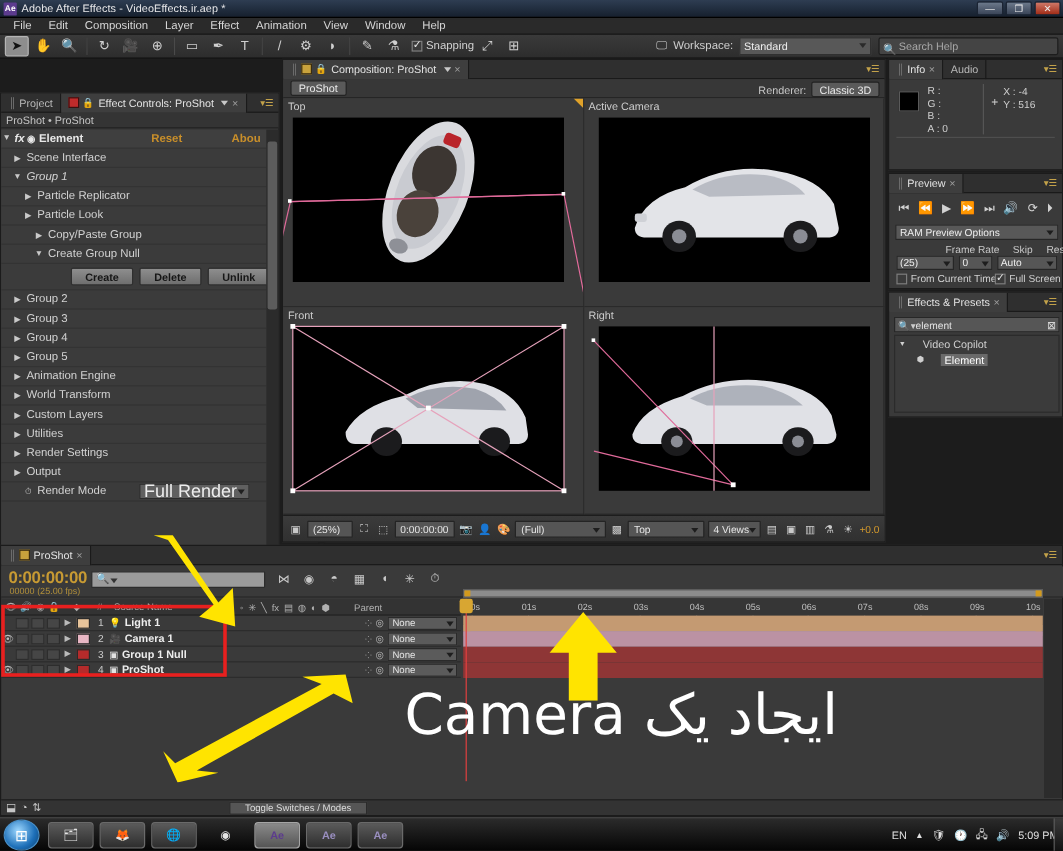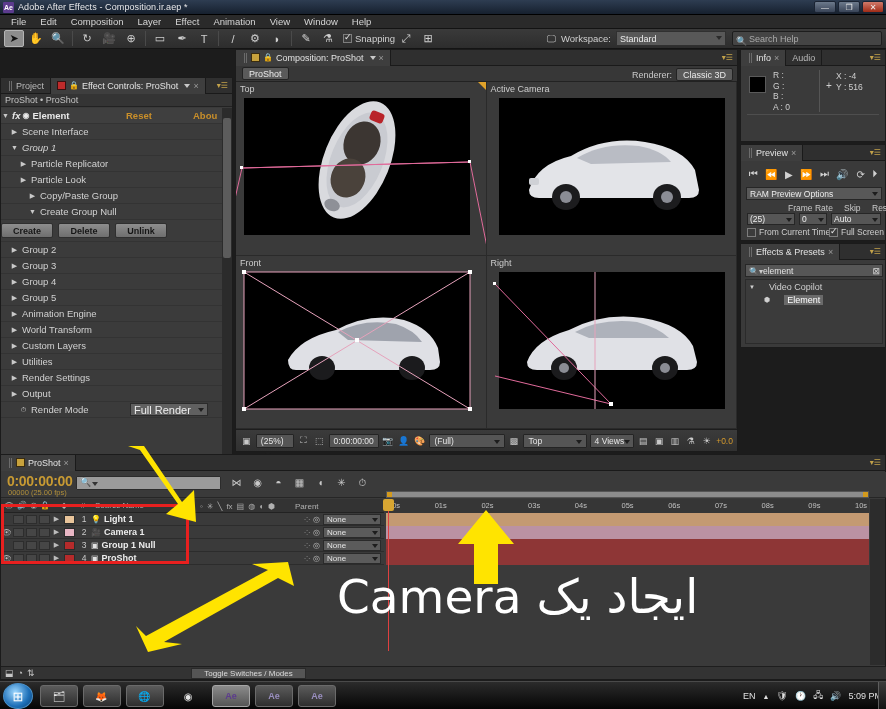--- a/index.html
+++ b/index.html
@@ -72,27 +72,27 @@
   #ecbread { height:13px; background:#343434; font-size:9px; color:#c3c3c3;
     padding:1px 0 0 4px; border-bottom:1px solid #222; }
   #ectree { position:absolute; left:0; top:30px; right:10px; bottom:0;
     background:#3b3b3b; overflow:hidden; }
   .erow { height:16px; display:flex; align-items:center; font-size:9.5px; color:#d2d2d2;
     border-bottom:1px solid #333; position:relative; }
   .erow .tri { font-size:7px; color:#c9c9c9; width:9px; text-align:center; }
   .erow.head { background:#3f3f3f; color:#e8e8e8; font-weight:bold; }
   .erow .reset { position:absolute; left:125px; color:#c98f2a; font-size:9.5px; }
   .erow .about { position:absolute; left:192px; color:#c98f2a; font-size:9.5px; }
-  .btnrow { height:22px; display:flex; align-items:center; gap:5px; 
+  .btnrow { height:22px; display:flex; align-items:center; gap:5px; padding-left:58px;
     border-bottom:1px solid #333; }
   .ebtn { height:15px; min-width:52px; background:linear-gradient(#8e8e8e,#6e6e6e);
     border:1px solid #2f2f2f; border-radius:2px; font-size:9px; color:#161616;
     font-weight:bold; display:flex; align-items:center; justify-content:center; }
-  .ddbox { height:13px; width:78px; background:#606060; border:1px solid #2b2b2b;
-    font-size:11px; color:#ededed; padding-left:3px; line-height:12px; position:relative;
+  .ddbox { height:13px; width:92px; background:#606060; border:1px solid #2b2b2b;
+    font-size:15px; color:#ededed; padding-left:3px; line-height:12px; position:relative;
     margin-left:auto; margin-right:14px; }
   .ddbox .arr { position:absolute; right:3px; top:4px; border-left:3px solid transparent;
     border-right:3px solid transparent; border-top:4px solid #1f1f1f; }
   #ecscroll { position:absolute; right:0; top:30px; width:10px; bottom:0;
     background:#2b2b2b; }
   #ecscroll .thumb { position:absolute; top:10px; left:1px; width:8px; height:140px;
     background:#5c5c5c; border-radius:2px; }
 
   
   #comppanel { left:235px; top:49px; width:503px; height:403px; }
@@ -247,21 +247,21 @@
   #tray { position:absolute; right:4px; top:6px; display:flex; align-items:center;
     gap:7px; font-size:9px; color:#e0e0e0; }
   #showdesk { position:absolute; right:0; top:0; width:8px; height:28px;
     background:linear-gradient(#3b3b3b,#111); border-left:1px solid #5d5d5d; }
 </style>
 </head>
 <body>
 
 <div id="titlebar">
   <div class="ae-logo">Ae</div>
-  <div class="ttl">Adobe After Effects - Composition.ir.aep *</div>
+  <div class="ttl">Adobe After Effects - VideoEffects.ir.aep *</div>
   <div id="winbtns">
     <div class="wb-min">—</div>
     <div class="wb-max">❐</div>
     <div class="wb-cls">✕</div>
   </div>
 </div>
 
 <div id="menubar">
     <span>File</span>
     <span>Edit</span>

